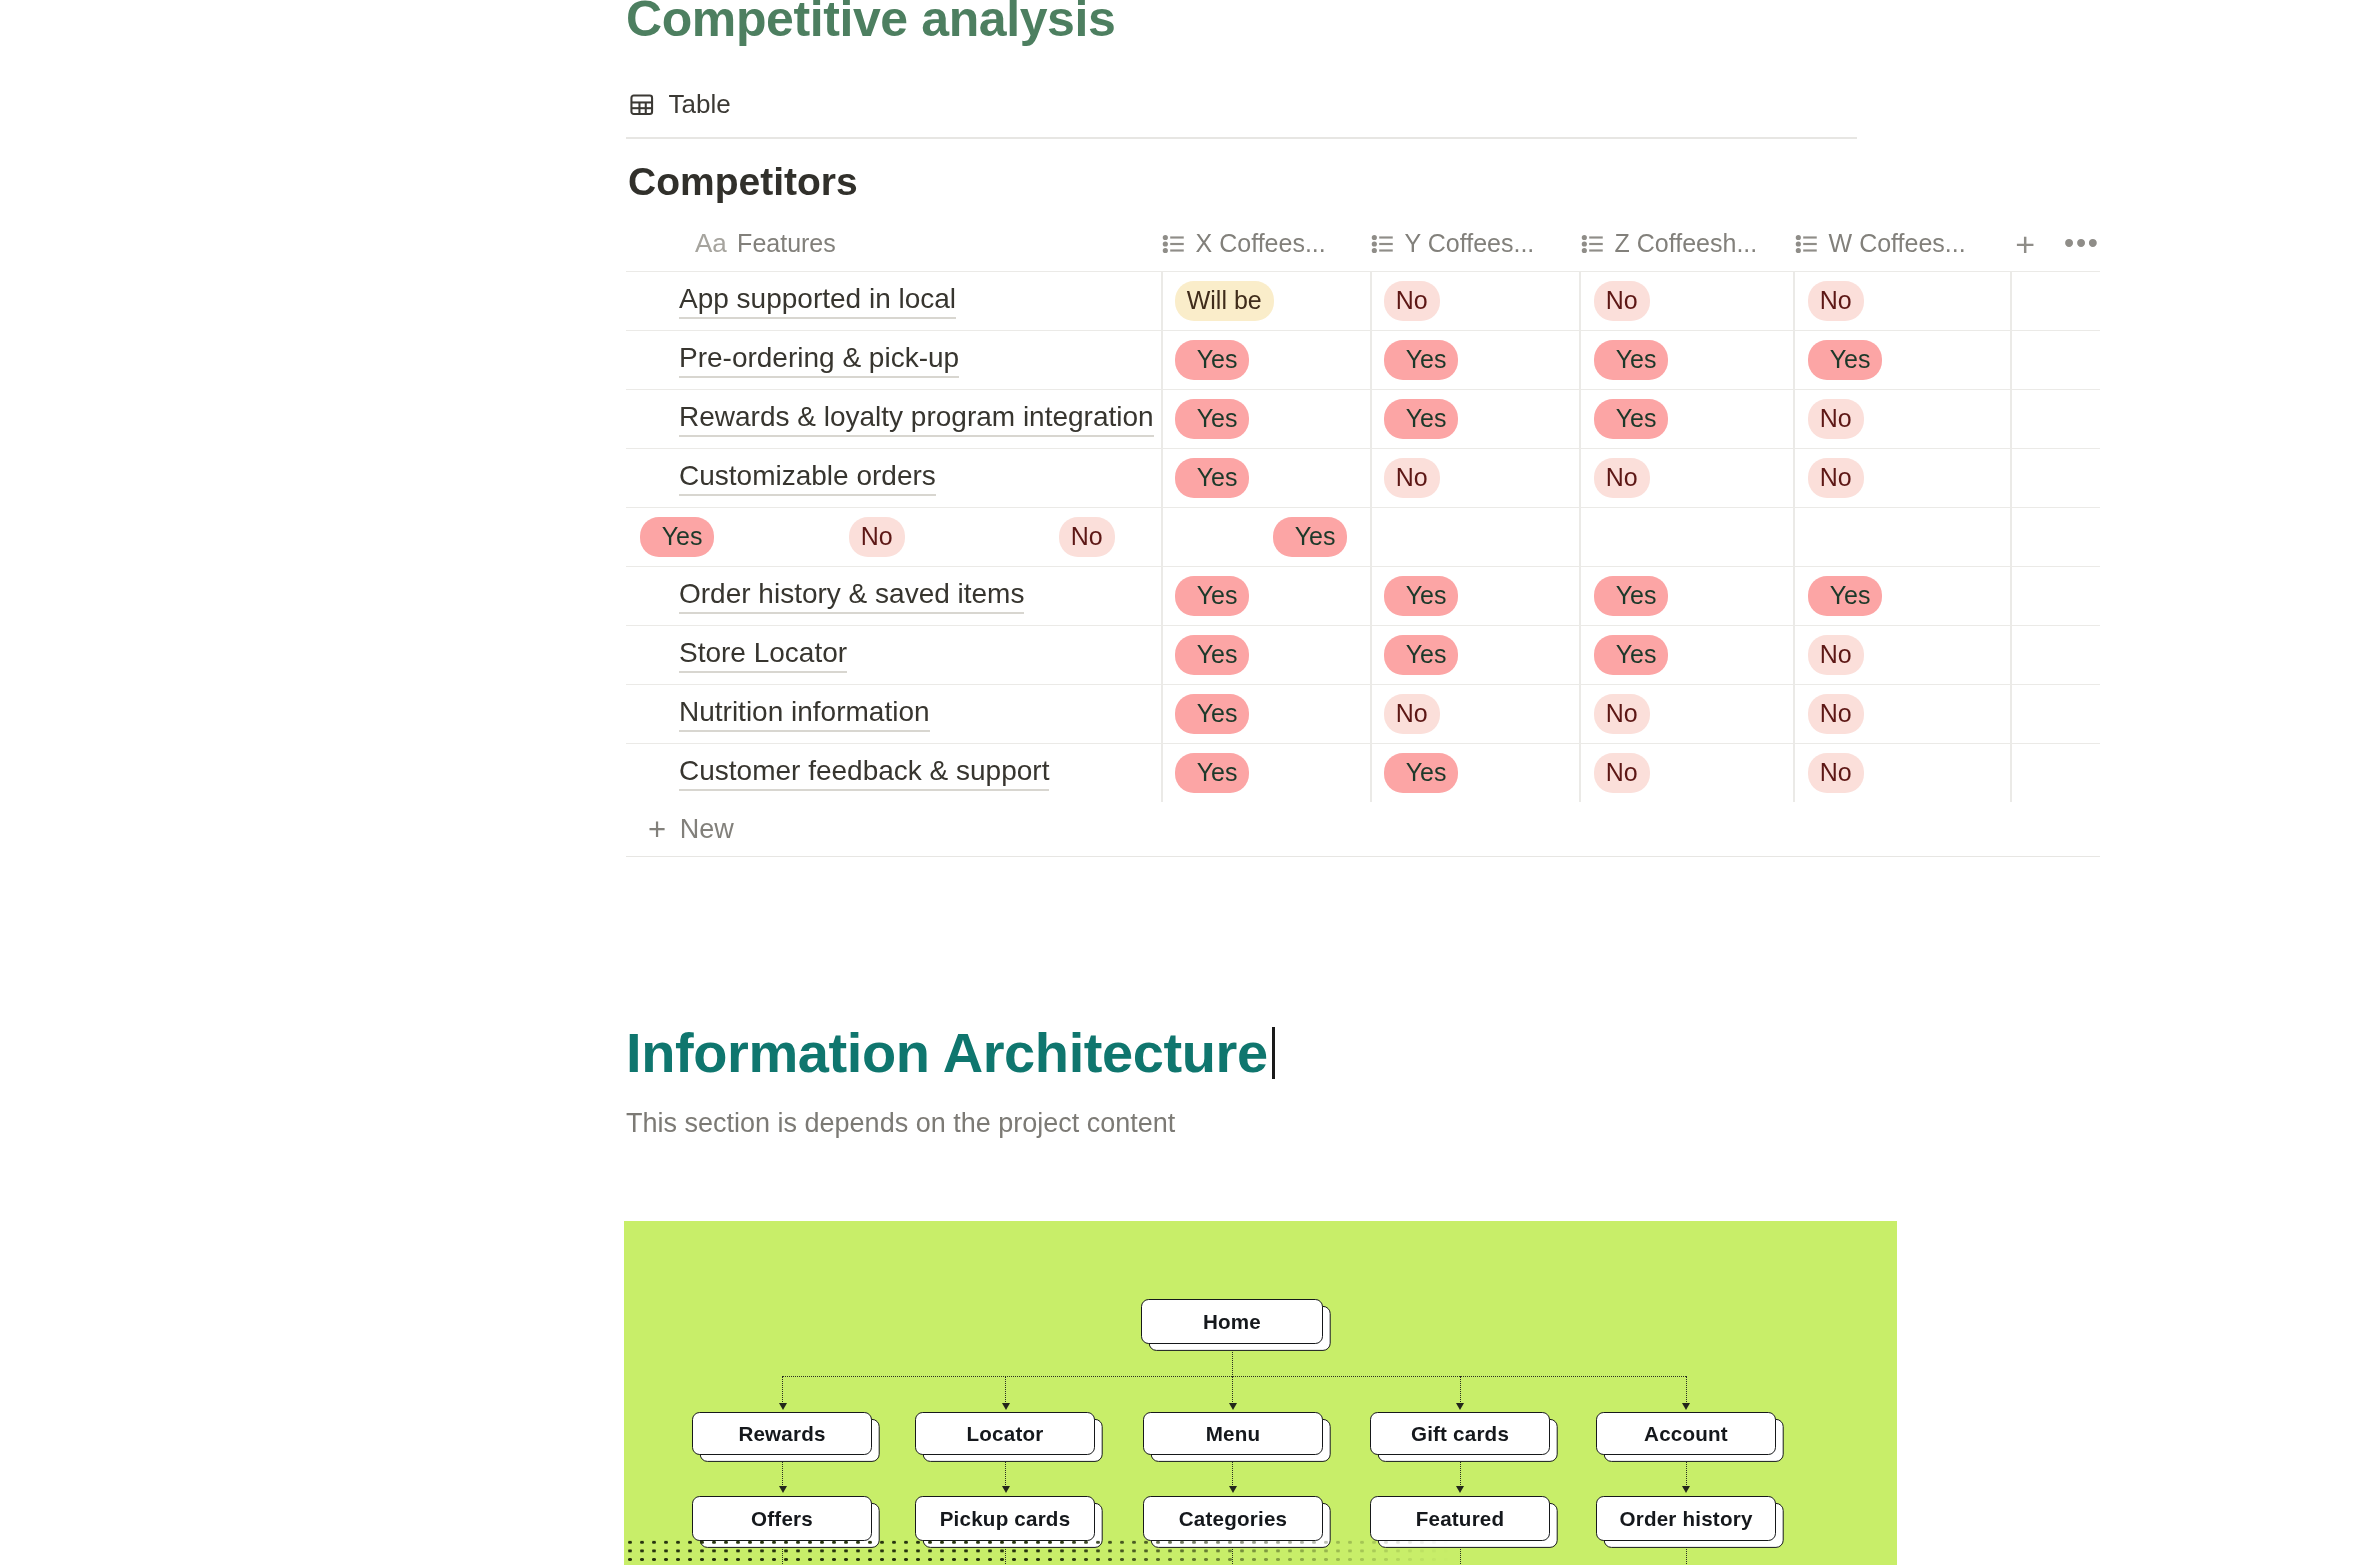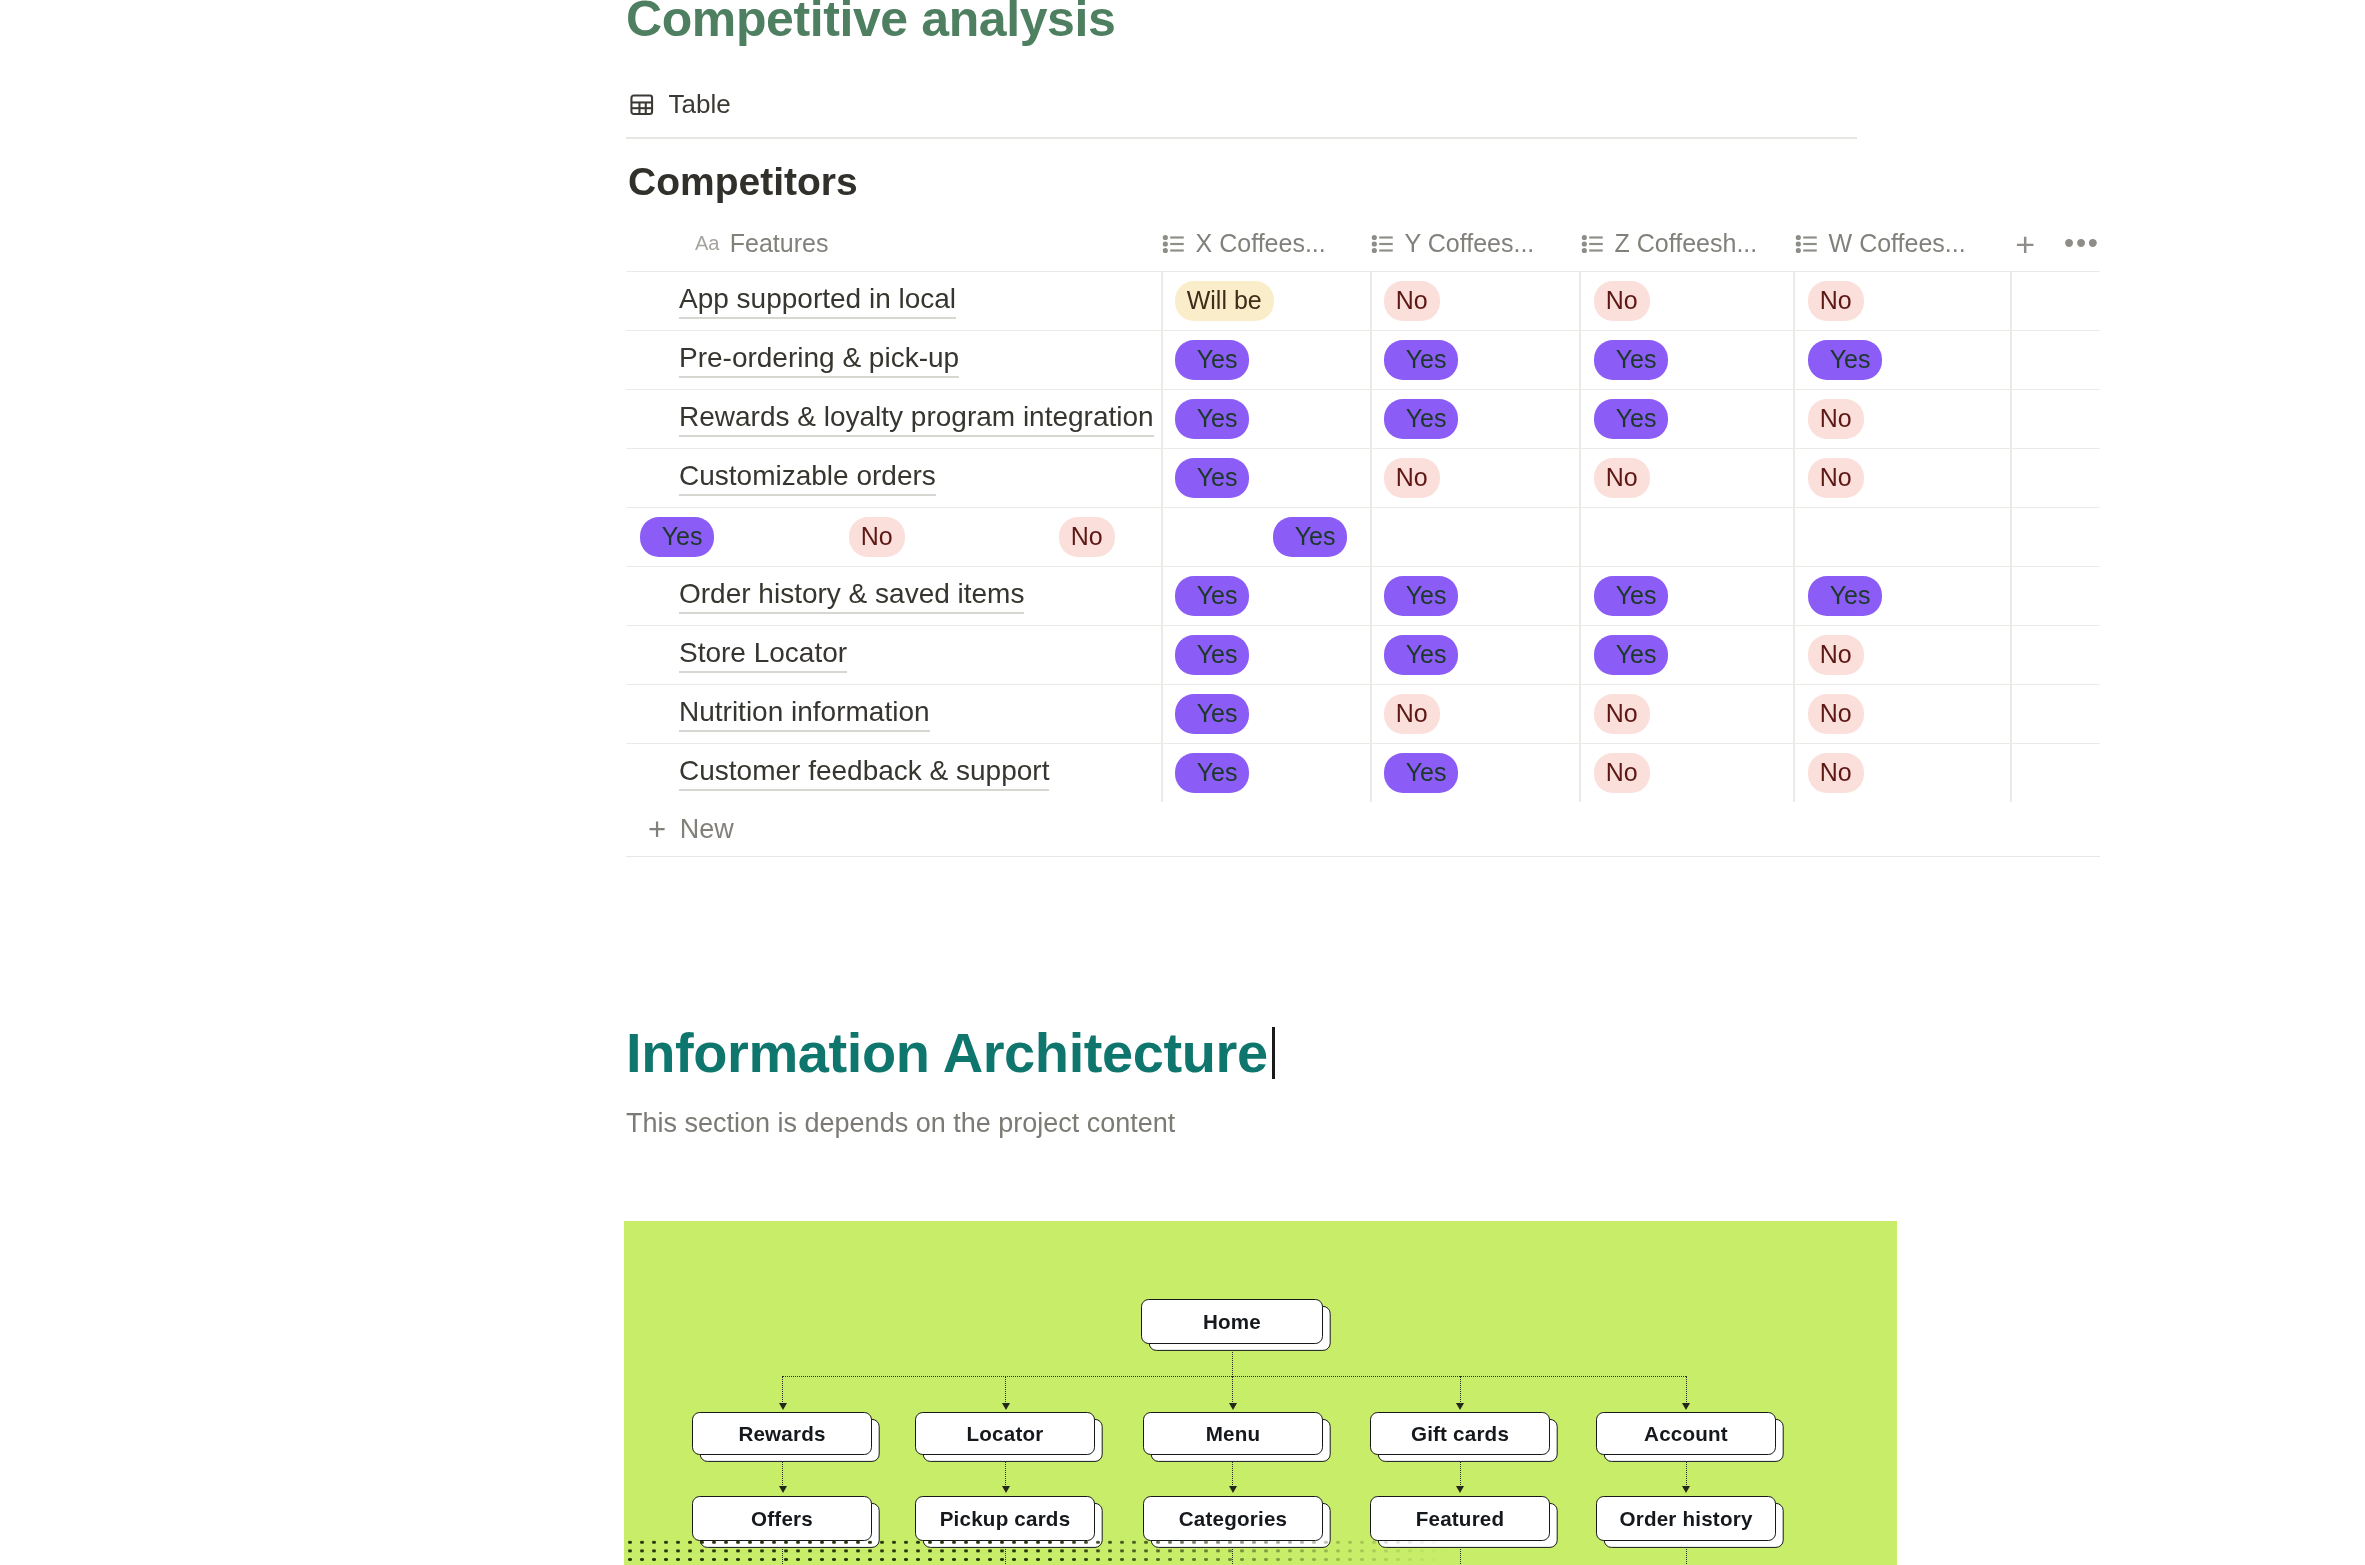--- a/index.html
+++ b/index.html
@@ -21,32 +21,32 @@
   .dbtitle{position:absolute;left:628px;top:160px;font-size:39px;font-weight:700;color:#31302b;}
 
   
   .table-wrap{position:absolute;left:626px;top:216px;width:1474px;}
   .t-header{height:55px;display:flex;align-items:center;color:#82807b;font-size:25px;}
   .t-cell{flex:none;display:flex;align-items:center;}
   .c-feat{width:535px;padding-left:0;box-sizing:border-box;}
   .c-feat .hpad{padding-left:69px;display:flex;align-items:center;gap:10.3px;}
   .c-x{width:209px;}.c-y{width:210px;}.c-z{width:214px;}.c-w{width:216px;}.c-add{width:90px;}
   .hicon{margin-right:8.6px;display:flex;align-items:center;}
-  .aa{color:#a6a49e;font-size:20px;font-weight:400;}
+  .aa{color:#a6a49e;font-size:26px;font-weight:400;}
   .hdr-label{white-space:nowrap;}
   .c-add{display:flex;align-items:center;gap:29px;padding-left:5.2px;box-sizing:border-box;}
   .plus,.more{color:#8f8d88;font-size:34px;font-weight:400;line-height:1;}
   .more{font-size:29px;letter-spacing:1.7px;}
 
   .t-body{position:relative;}
   .t-row{height:58px;display:flex;align-items:center;border-top:1.7px solid #ebeae7;}
   .t-row:last-child{border-bottom:1.7px solid #ebeae7;}
   .feat-name{font-size:28px;color:#37352f;margin-left:53px;border-bottom:2.6px solid #d8d6d0;padding-bottom:1.7px;white-space:nowrap;}
   .badge{display:inline-block;margin-left:13.7px;padding:4.3px 12px 6px;border-radius:19px;font-size:25px;line-height:1.2;}
-  .badge-green{background:#8b5cf6;color:#1c3829;padding-left:22px;}
+  .badge-green{background:#fca5a5;color:#1c3829;padding-left:22px;}
   .badge-red{background:#fbdfda;color:#5d1715;}
   .badge-yellow{background:#faedca;color:#402c1b;}
   .v-sep{position:absolute;top:0;width:1.7px;background:#ebeae7;height:100%;}
 
   .t-new{height:55px;display:flex;align-items:center;gap:13.7px;color:#82807b;font-size:27px;
          border-bottom:1.7px solid #e7e6e3;padding-left:22px;box-sizing:border-box;}
   .t-new .plus{font-size:31px;color:#82807b;}
 
   
   .ia-image{position:absolute;left:624px;top:1221px;width:1233px;height:344px;background:#c8ee69;overflow:hidden;padding-left:40px;}

